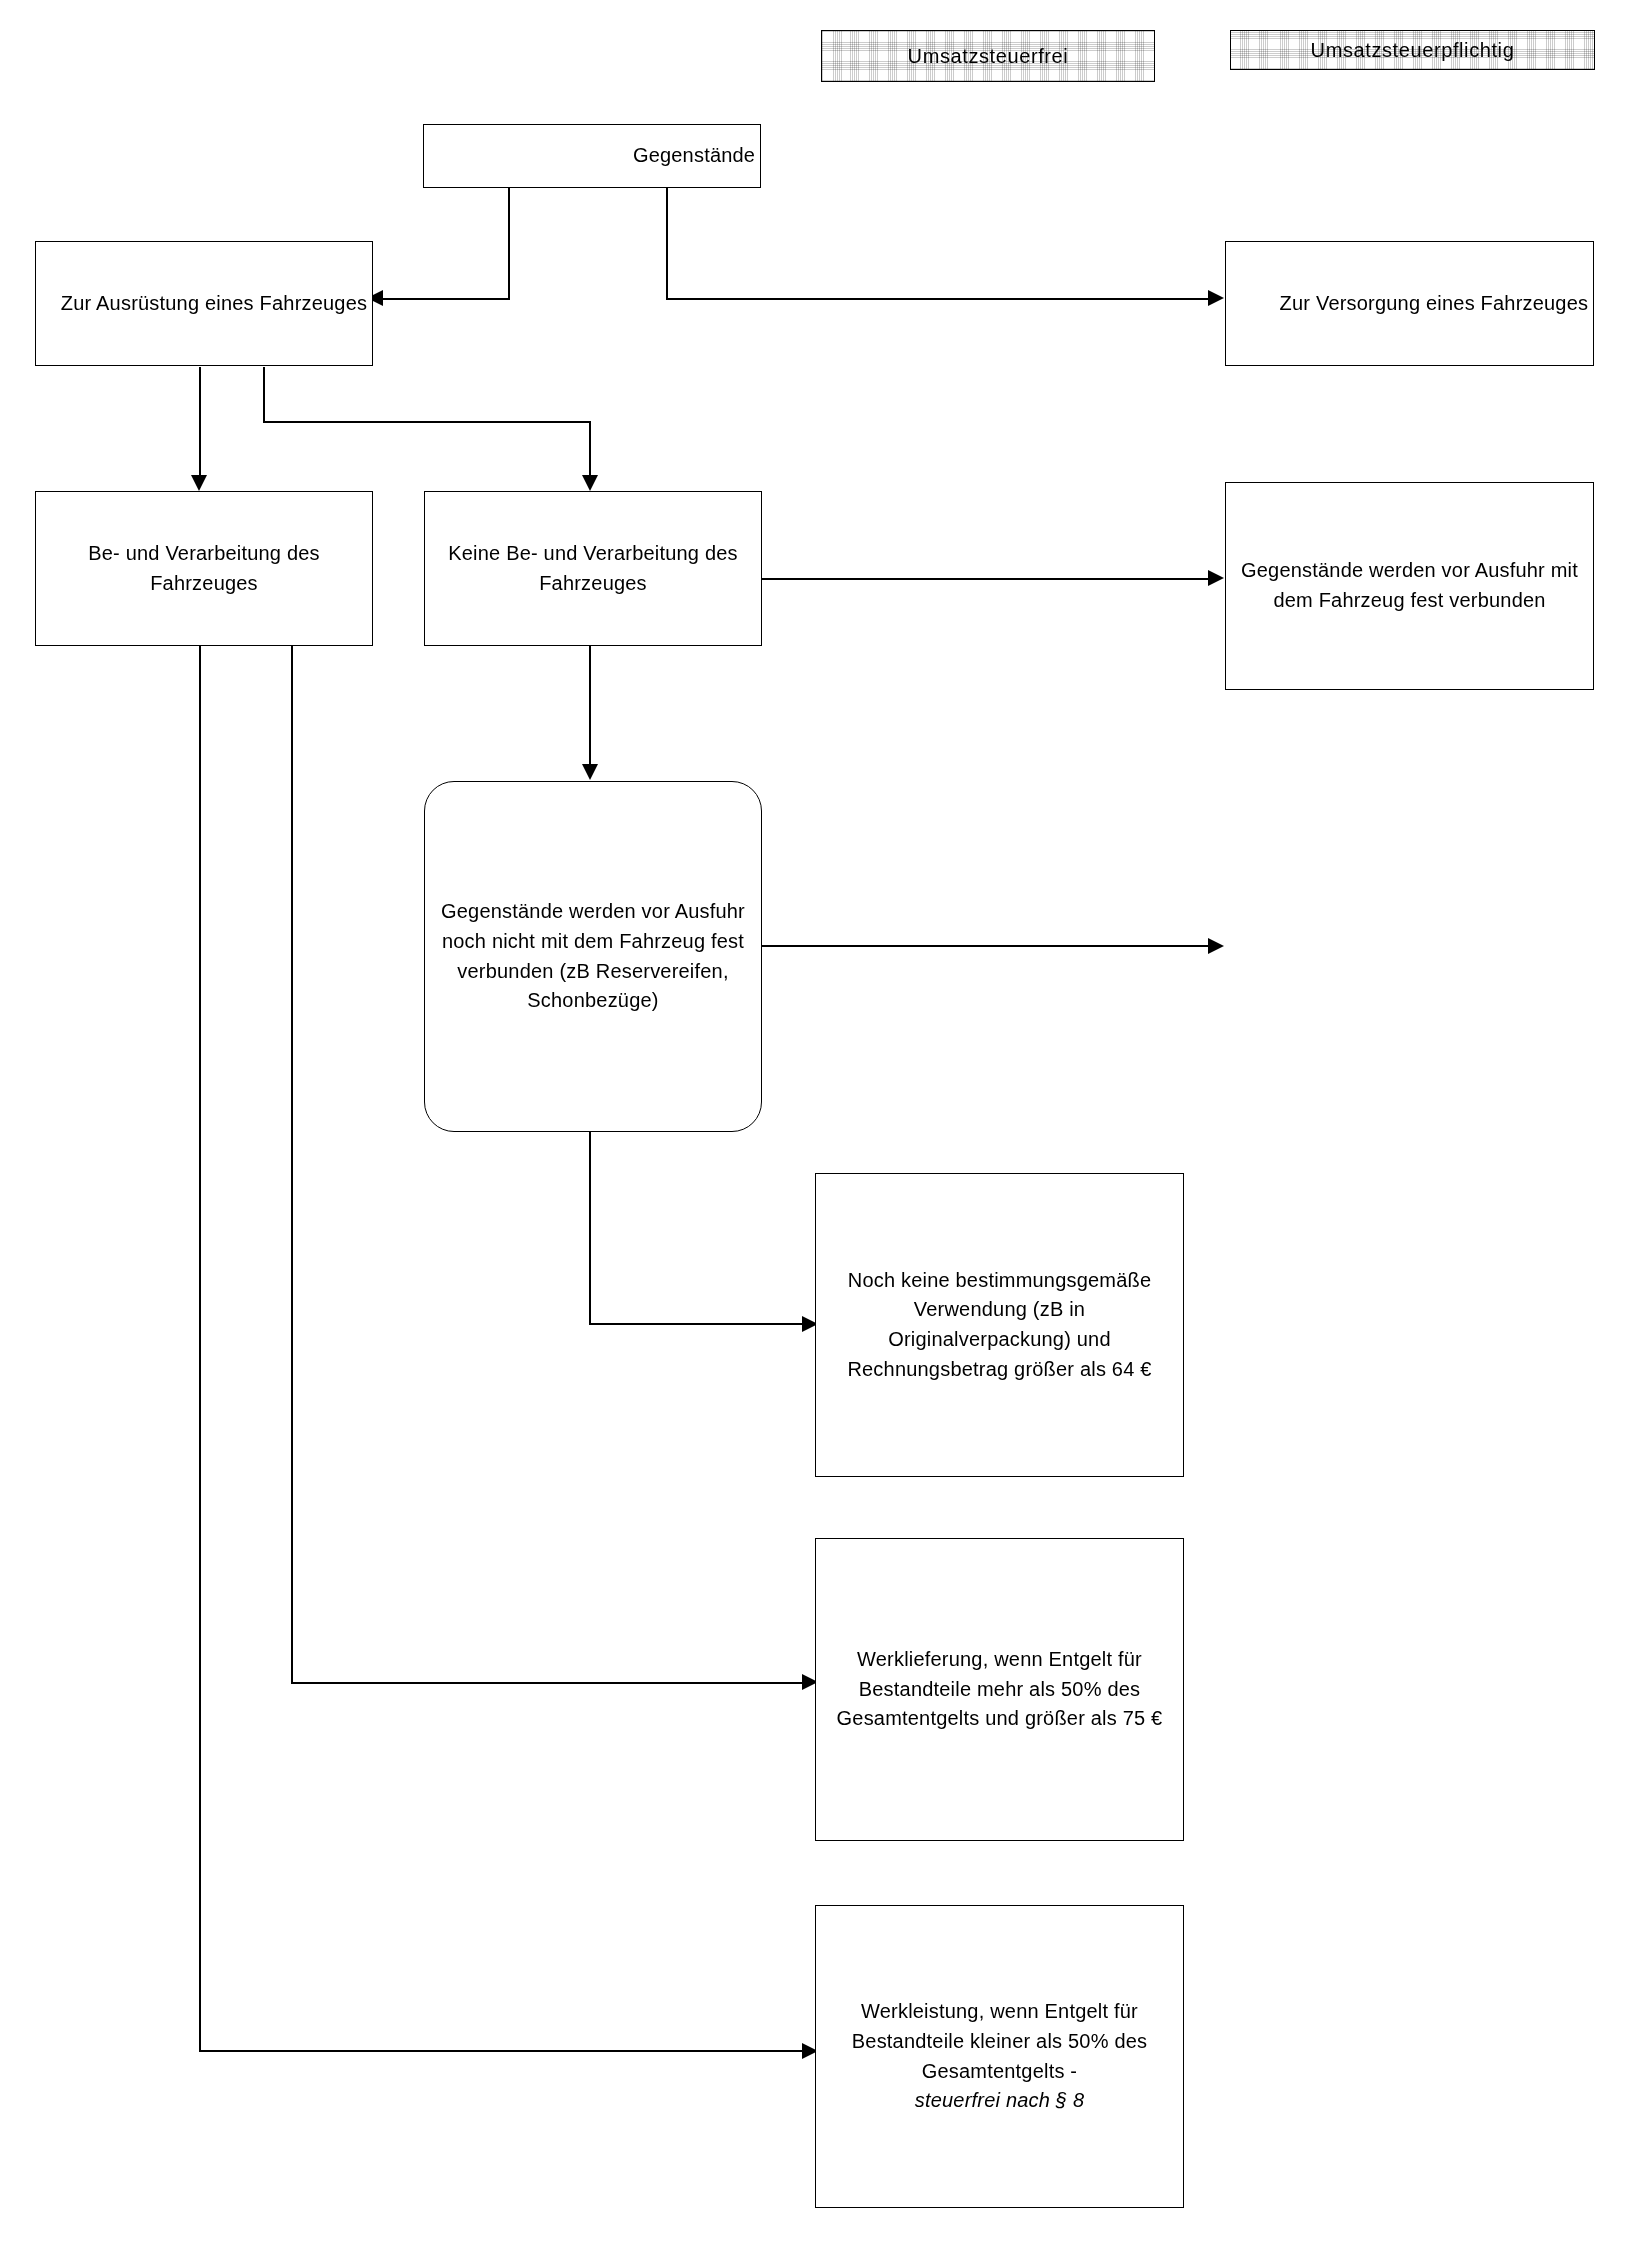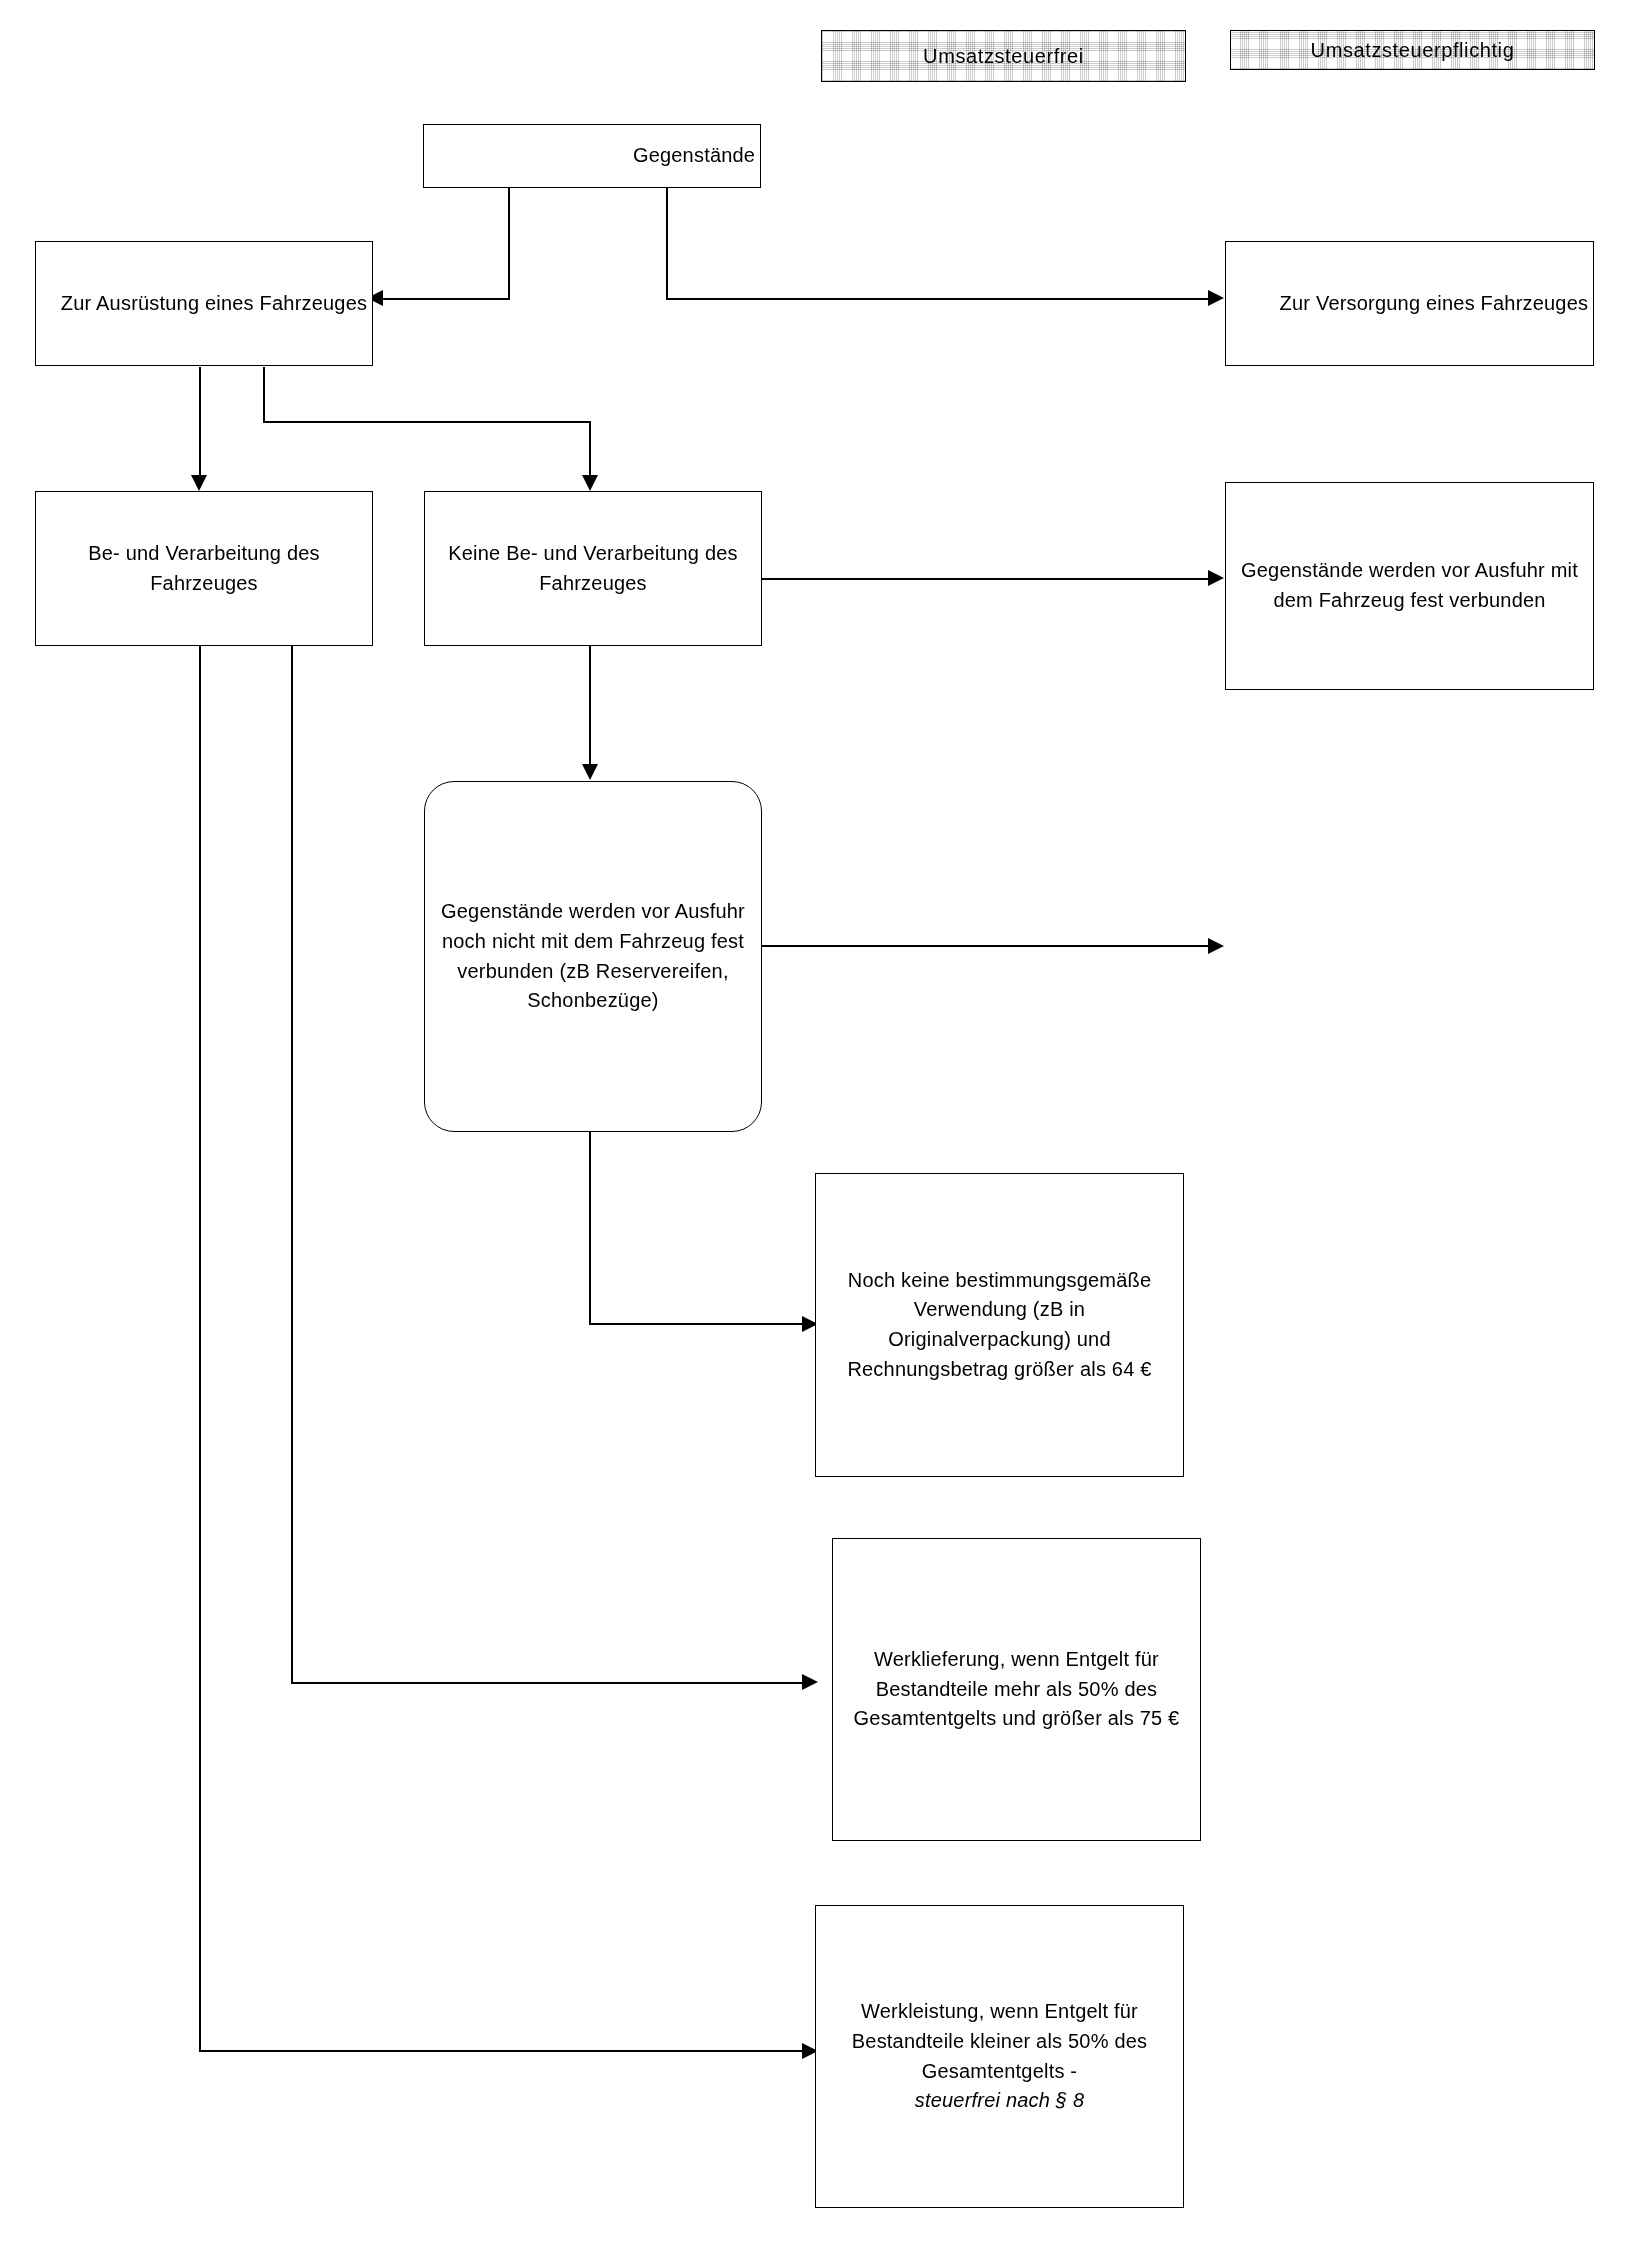--- a/index.html
+++ b/index.html
@@ -75,21 +75,21 @@
   .ital {
     font-style: italic;
   }
   .node span { display: block; }
 </style>
 </head>
 <body>
 
 <div id="canvas">
 
-  <div class="legend" style="left:821px; top:30px; width:365px; height:52px;justify-content:center;">
+  <div class="legend" style="left:821px; top:30px; width:334px; height:52px;justify-content:center;">
     <span>Umsatzsteuerfrei</span>
   </div>
   <div class="legend" style="left:1230px; top:30px; width:365px; height:40px;">
     <span>Umsatzsteuerpflichtig</span>
   </div>
 
   <div class="line" style="left:508px; top:188px; width:1.9px; height:111px;"></div>
 
   <div class="line" style="left:381px; top:298px; width:129px; height:1.9px;"></div>
 
@@ -155,21 +155,21 @@
 
   <div class="node" style="left:424px; top:781px; width:338px; height:351px;border-radius:30px;">
     <span>Gegenstände werden vor Ausfuhr noch nicht mit dem Fahrzeug fest verbunden (zB Reservereifen, Schonbezüge)</span>
   </div>
 
 
   <div class="node" style="left:815px; top:1173px; width:369px; height:304px;">
     <span>Noch keine bestimmungsgemäße Verwendung (zB in Originalverpackung) und Rechnungsbetrag größer als 64 €</span>
   </div>
 
-  <div class="node" style="left:832px; top:1538px; width:369px; height:303px;">
+  <div class="node" style="left:815px; top:1538px; width:369px; height:303px;">
     <span>Werklieferung, wenn Entgelt für Bestandteile mehr als 50% des Gesamtentgelts und größer als 75 €</span>
   </div>
 
   <div class="node" style="left:815px; top:1905px; width:369px; height:303px;">
     <div>
       <span>Werkleistung, wenn Entgelt für Bestandteile kleiner als 50% des Gesamtentgelts -</span>
       <span class="ital">steuerfrei nach § 8</span>
     </div>
   </div>
 

